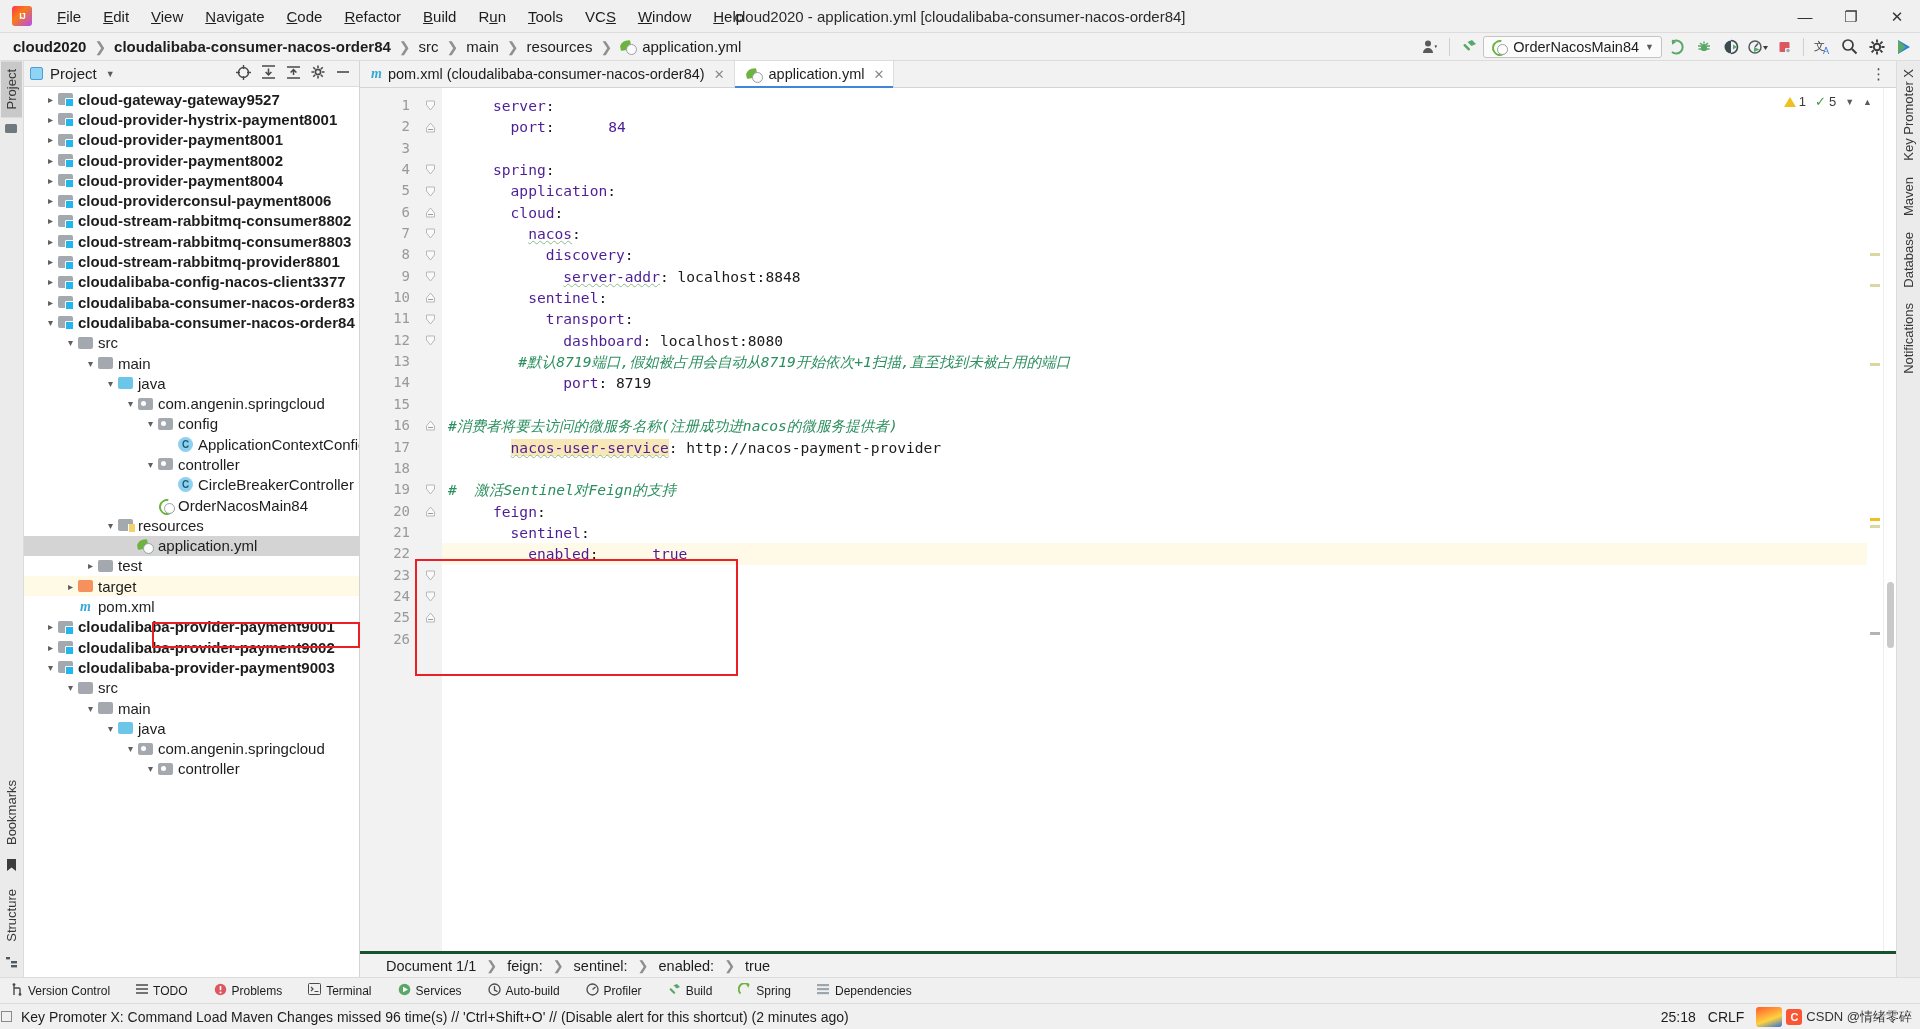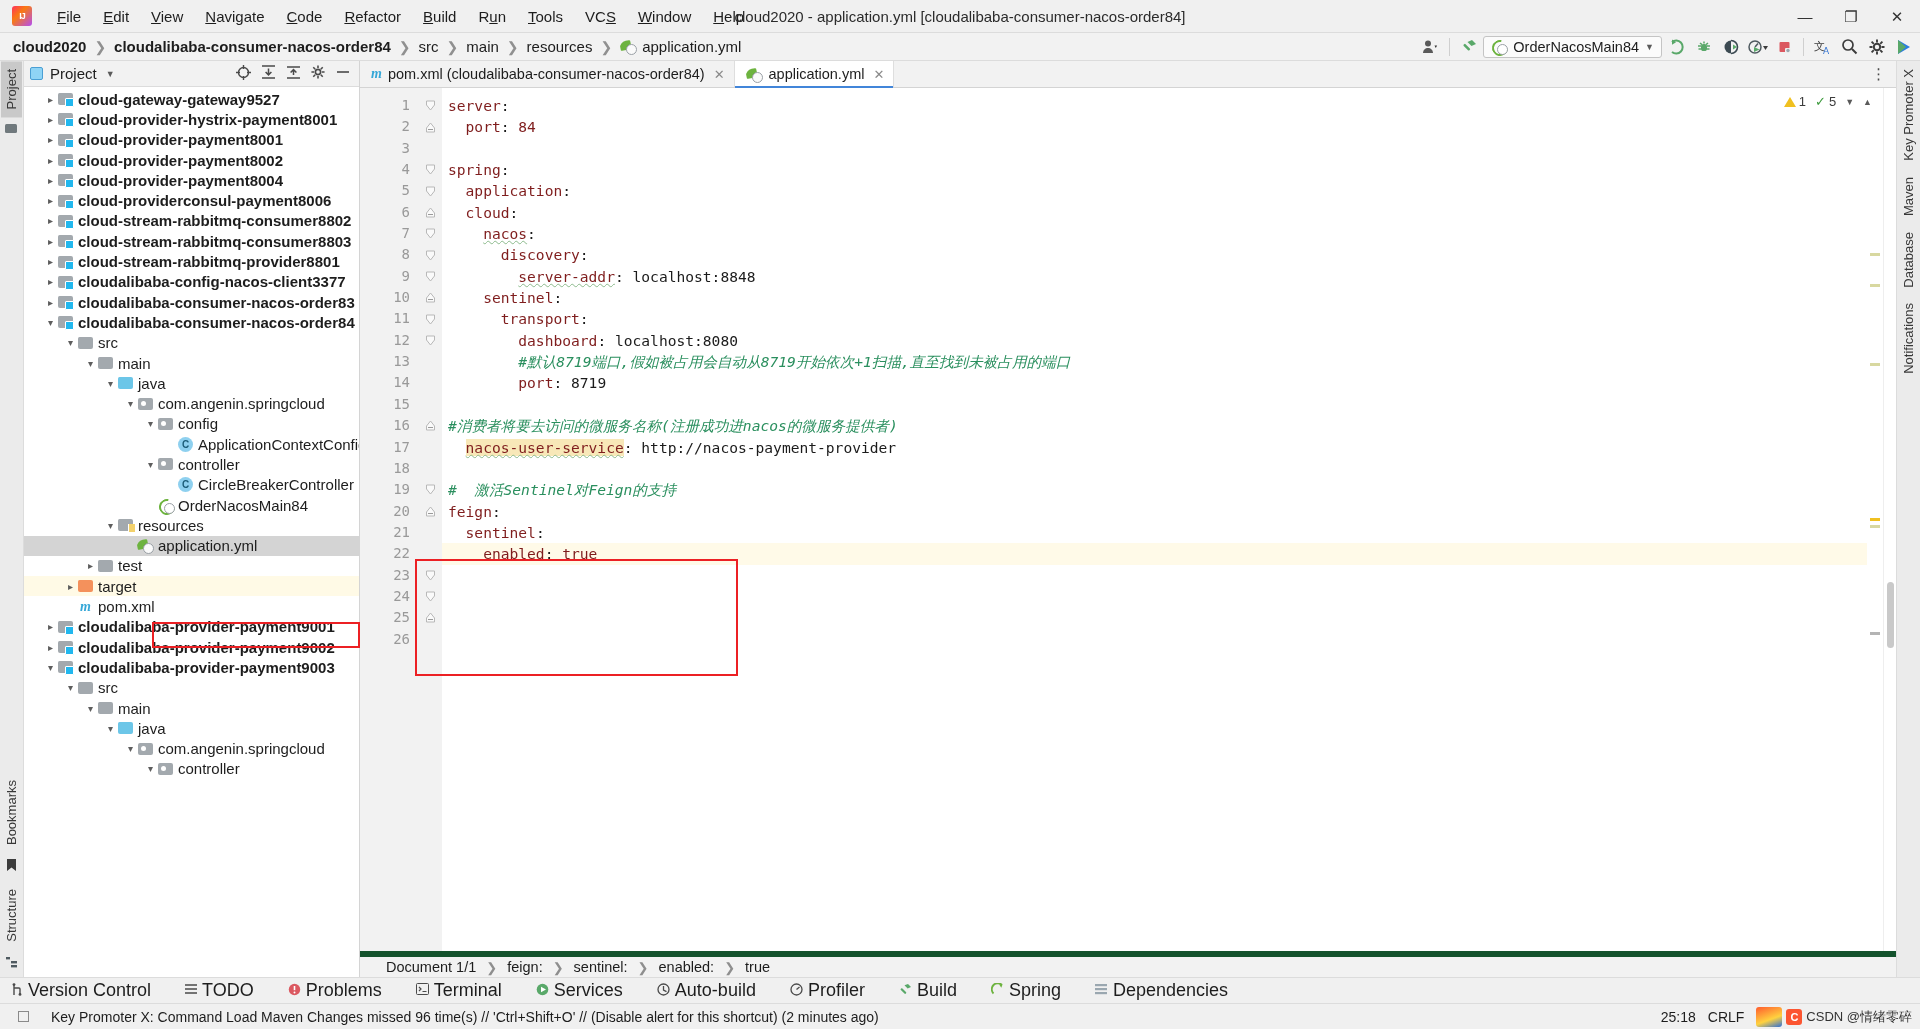--- a/index.html
+++ b/index.html
@@ -204,21 +204,21 @@
   .fold {
     height:21.35px; display:flex; align-items:center; justify-content:center;
   }
 
   .code-scroll { flex:1 1 auto; position:relative; padding-top:7px; min-width:0; overflow:hidden; }
   .cline {
     height:21.35px; line-height:21.35px; font-family:"DejaVu Sans Mono", monospace;
     font-size:14.6px; white-space:pre; padding-left:6px; position:relative;
   }
   .cline.hl { background:#fffae8; }
-  .k  { color:#7f1d1d; }
+  .k  { color:#4c1d95;margin-left:45px; }
   .v  { color:#1b1b1b; }
   .cm { color:#2a8f5e; font-style:italic; }
   .hlval { background:#f8e8b8; }
   .wavy {
     text-decoration: underline;
     text-decoration-style: wavy;
     text-decoration-color:#8cba8c;
     text-decoration-thickness:1px;
   }
 
@@ -251,43 +251,43 @@
   }
 
   
   .rstrip {
     width:24px; background:#ebebeb; border-left:1px solid #dcdcdc;
     display:flex; flex-direction:column; align-items:center; flex:0 0 24px;
   }
 
   
   .editor-crumbs {
-    height:26px; background:#f2f2f2; border-top:6px solid #14532d;
+    height:26px; background:#f2f2f2; border-top:3px solid #14532d;
     display:flex; align-items:center; padding-left:24px; flex:0 0 26px; font-size:14.5px;
   }
   .ec { padding:0 2px; }
   .ec-sep { color:#8e8e8e; margin:0 8px; font-size:13px; }
 
   
   .twbar {
     height:26px; background:#f0f0f0; border-top:1px solid #dcdcdc;
-    display:flex; align-items:center; flex:0 0 26px; font-size:18px; gap:12px;
+    display:flex; align-items:center; flex:0 0 26px; font-size:12px; gap:4px;
   }
   .tw {
     display:flex; align-items:center; gap:5px; padding:0 11px; height:26px;
     white-space:nowrap;
   }
   .tw-ico { font-size:12px; }
 
   
   .statusbar {
     height:26px; background:#f0f0f0; border-top:1px solid #dcdcdc;
     display:flex; align-items:center; flex:0 0 26px; font-size:14px; position:relative;
   }
-  .sb-left { margin-left:18px; display:flex; align-items:center; gap:22px; }
+  .sb-left { margin-left:1px; display:flex; align-items:center; gap:9px; }
   .sb-sq { width:11px; height:11px; border:1.4px solid #8a8a8a; }
   .sb-right { position:absolute; right:8px; display:flex; align-items:center; gap:12px; }
   .csdn-badge {
     display:flex; align-items:center; gap:4px; font-size:13px; color:#333;
   }
   .csdn-logo {
     background:#fc5531; color:#fff; font-size:11px; font-weight:bold;
     padding:2px 4px; border-radius:3px;
   }
   .csdn-art {

